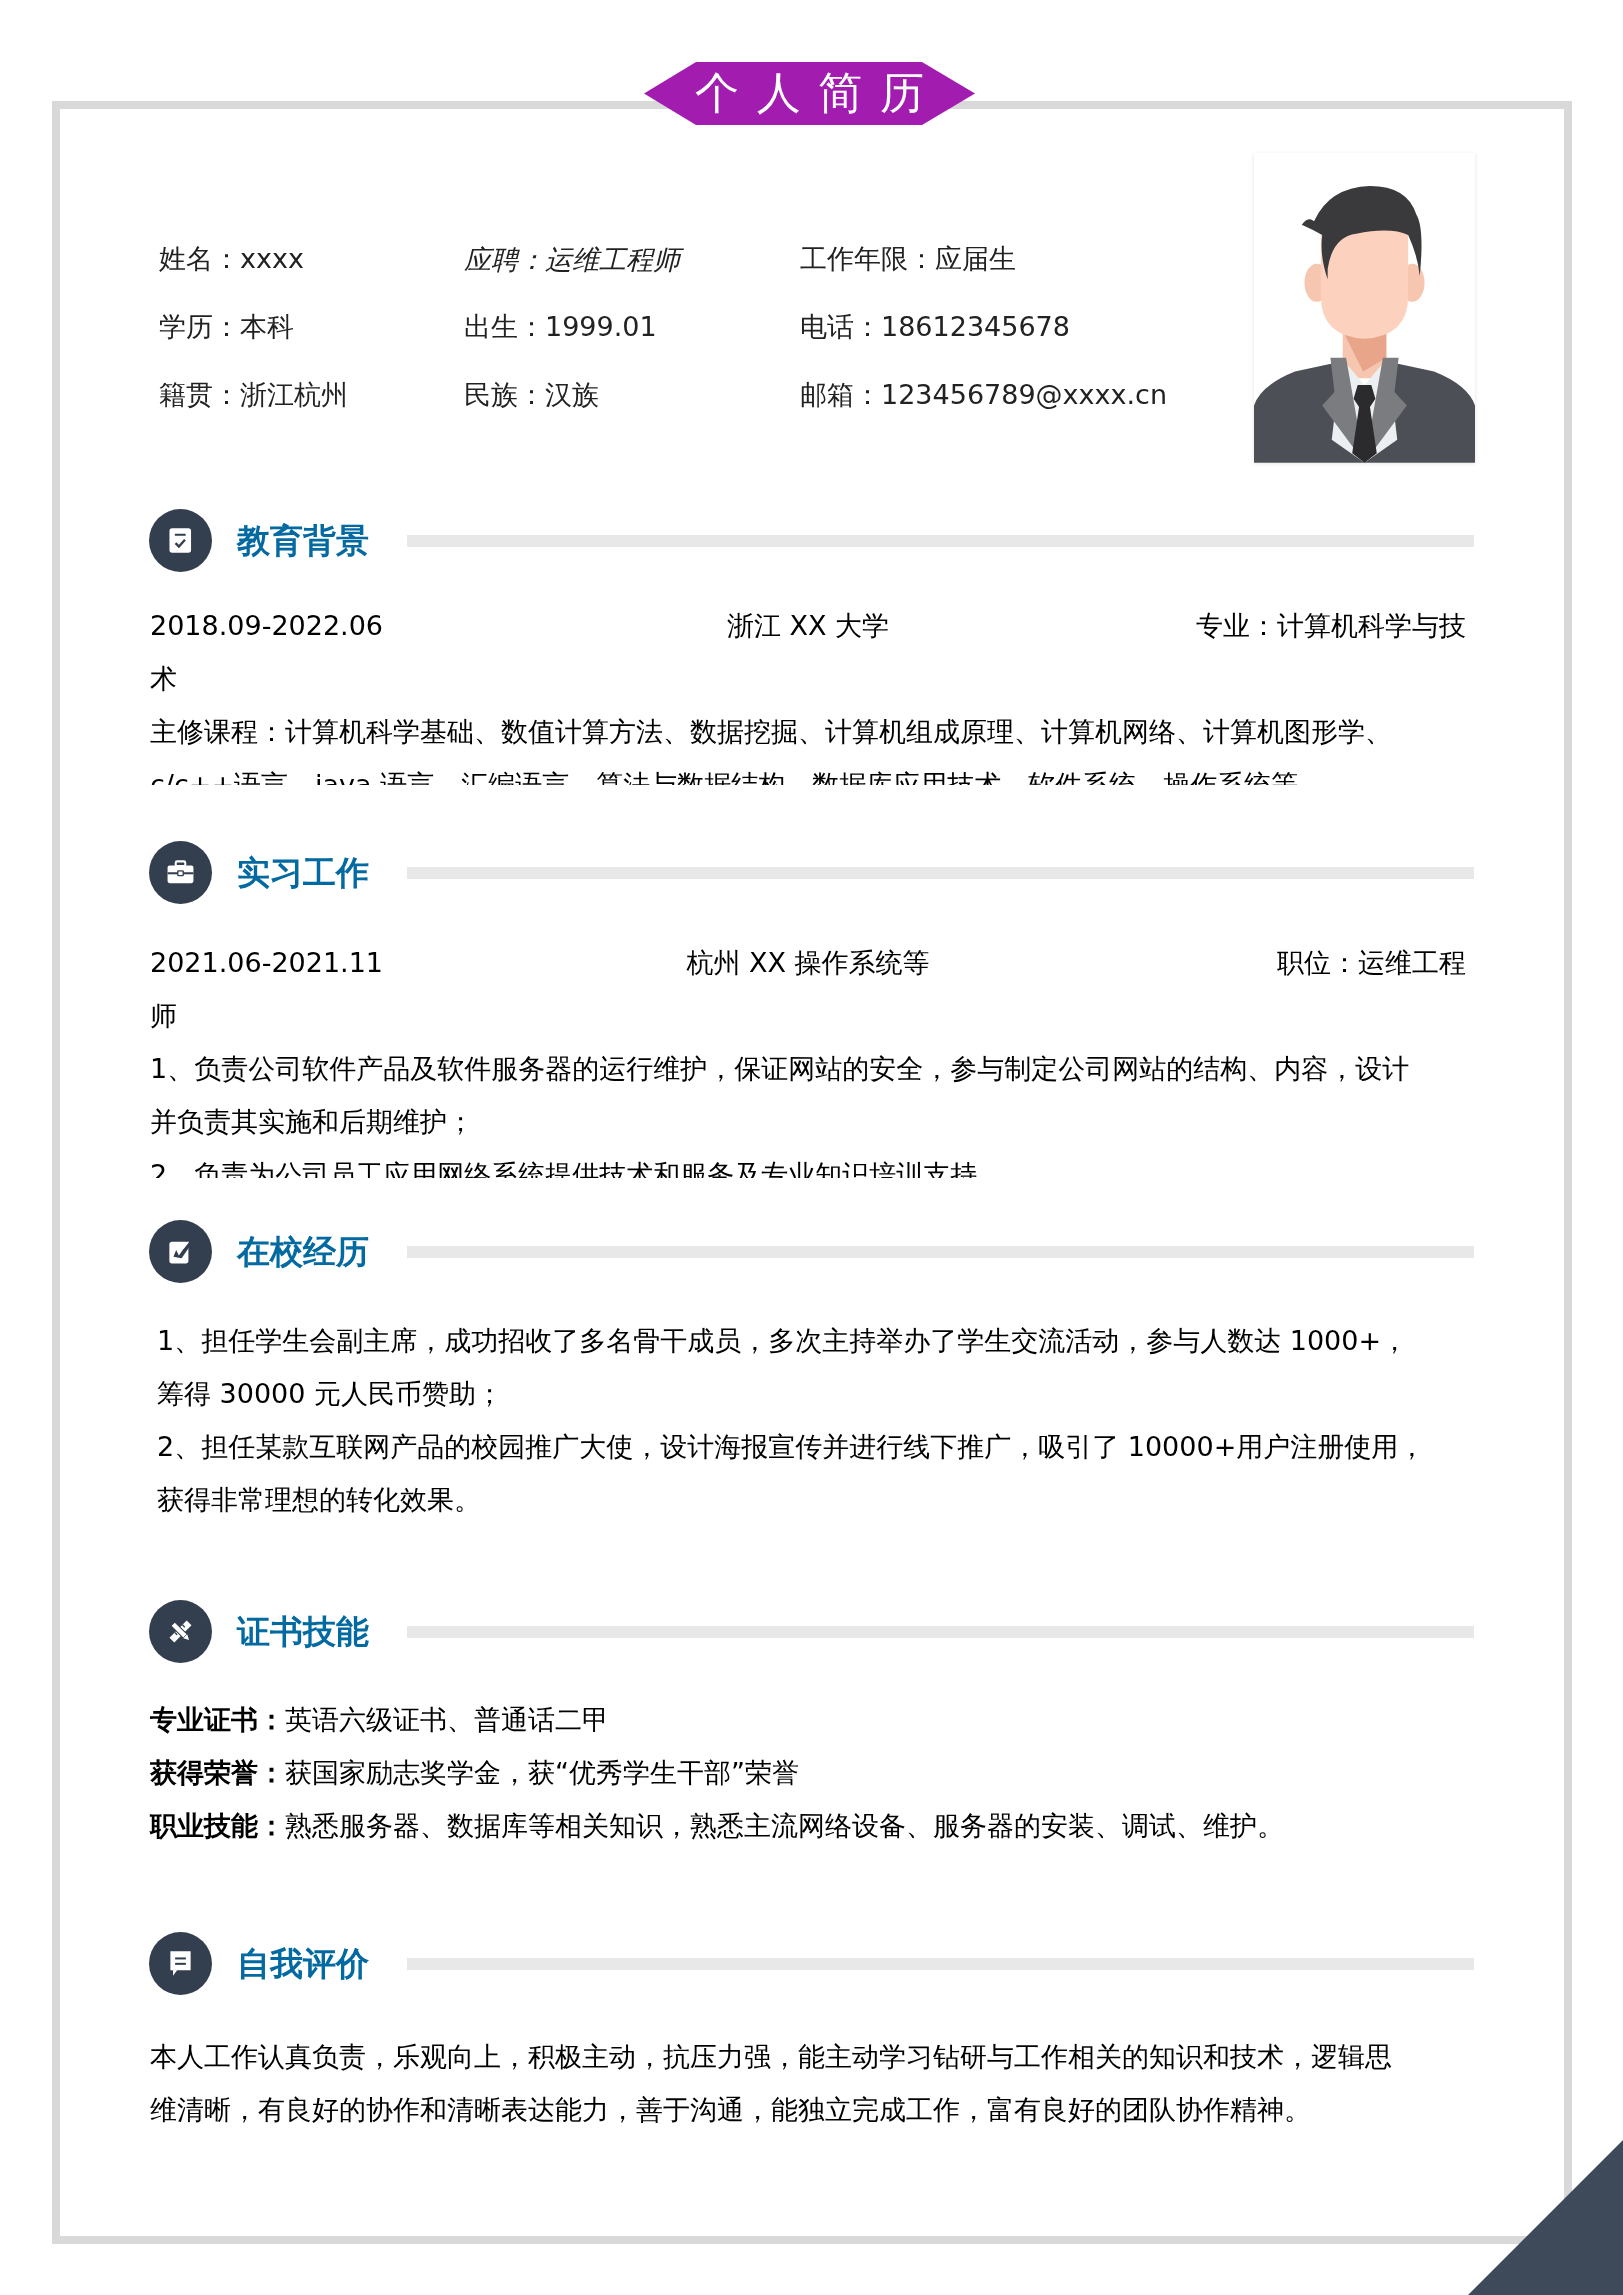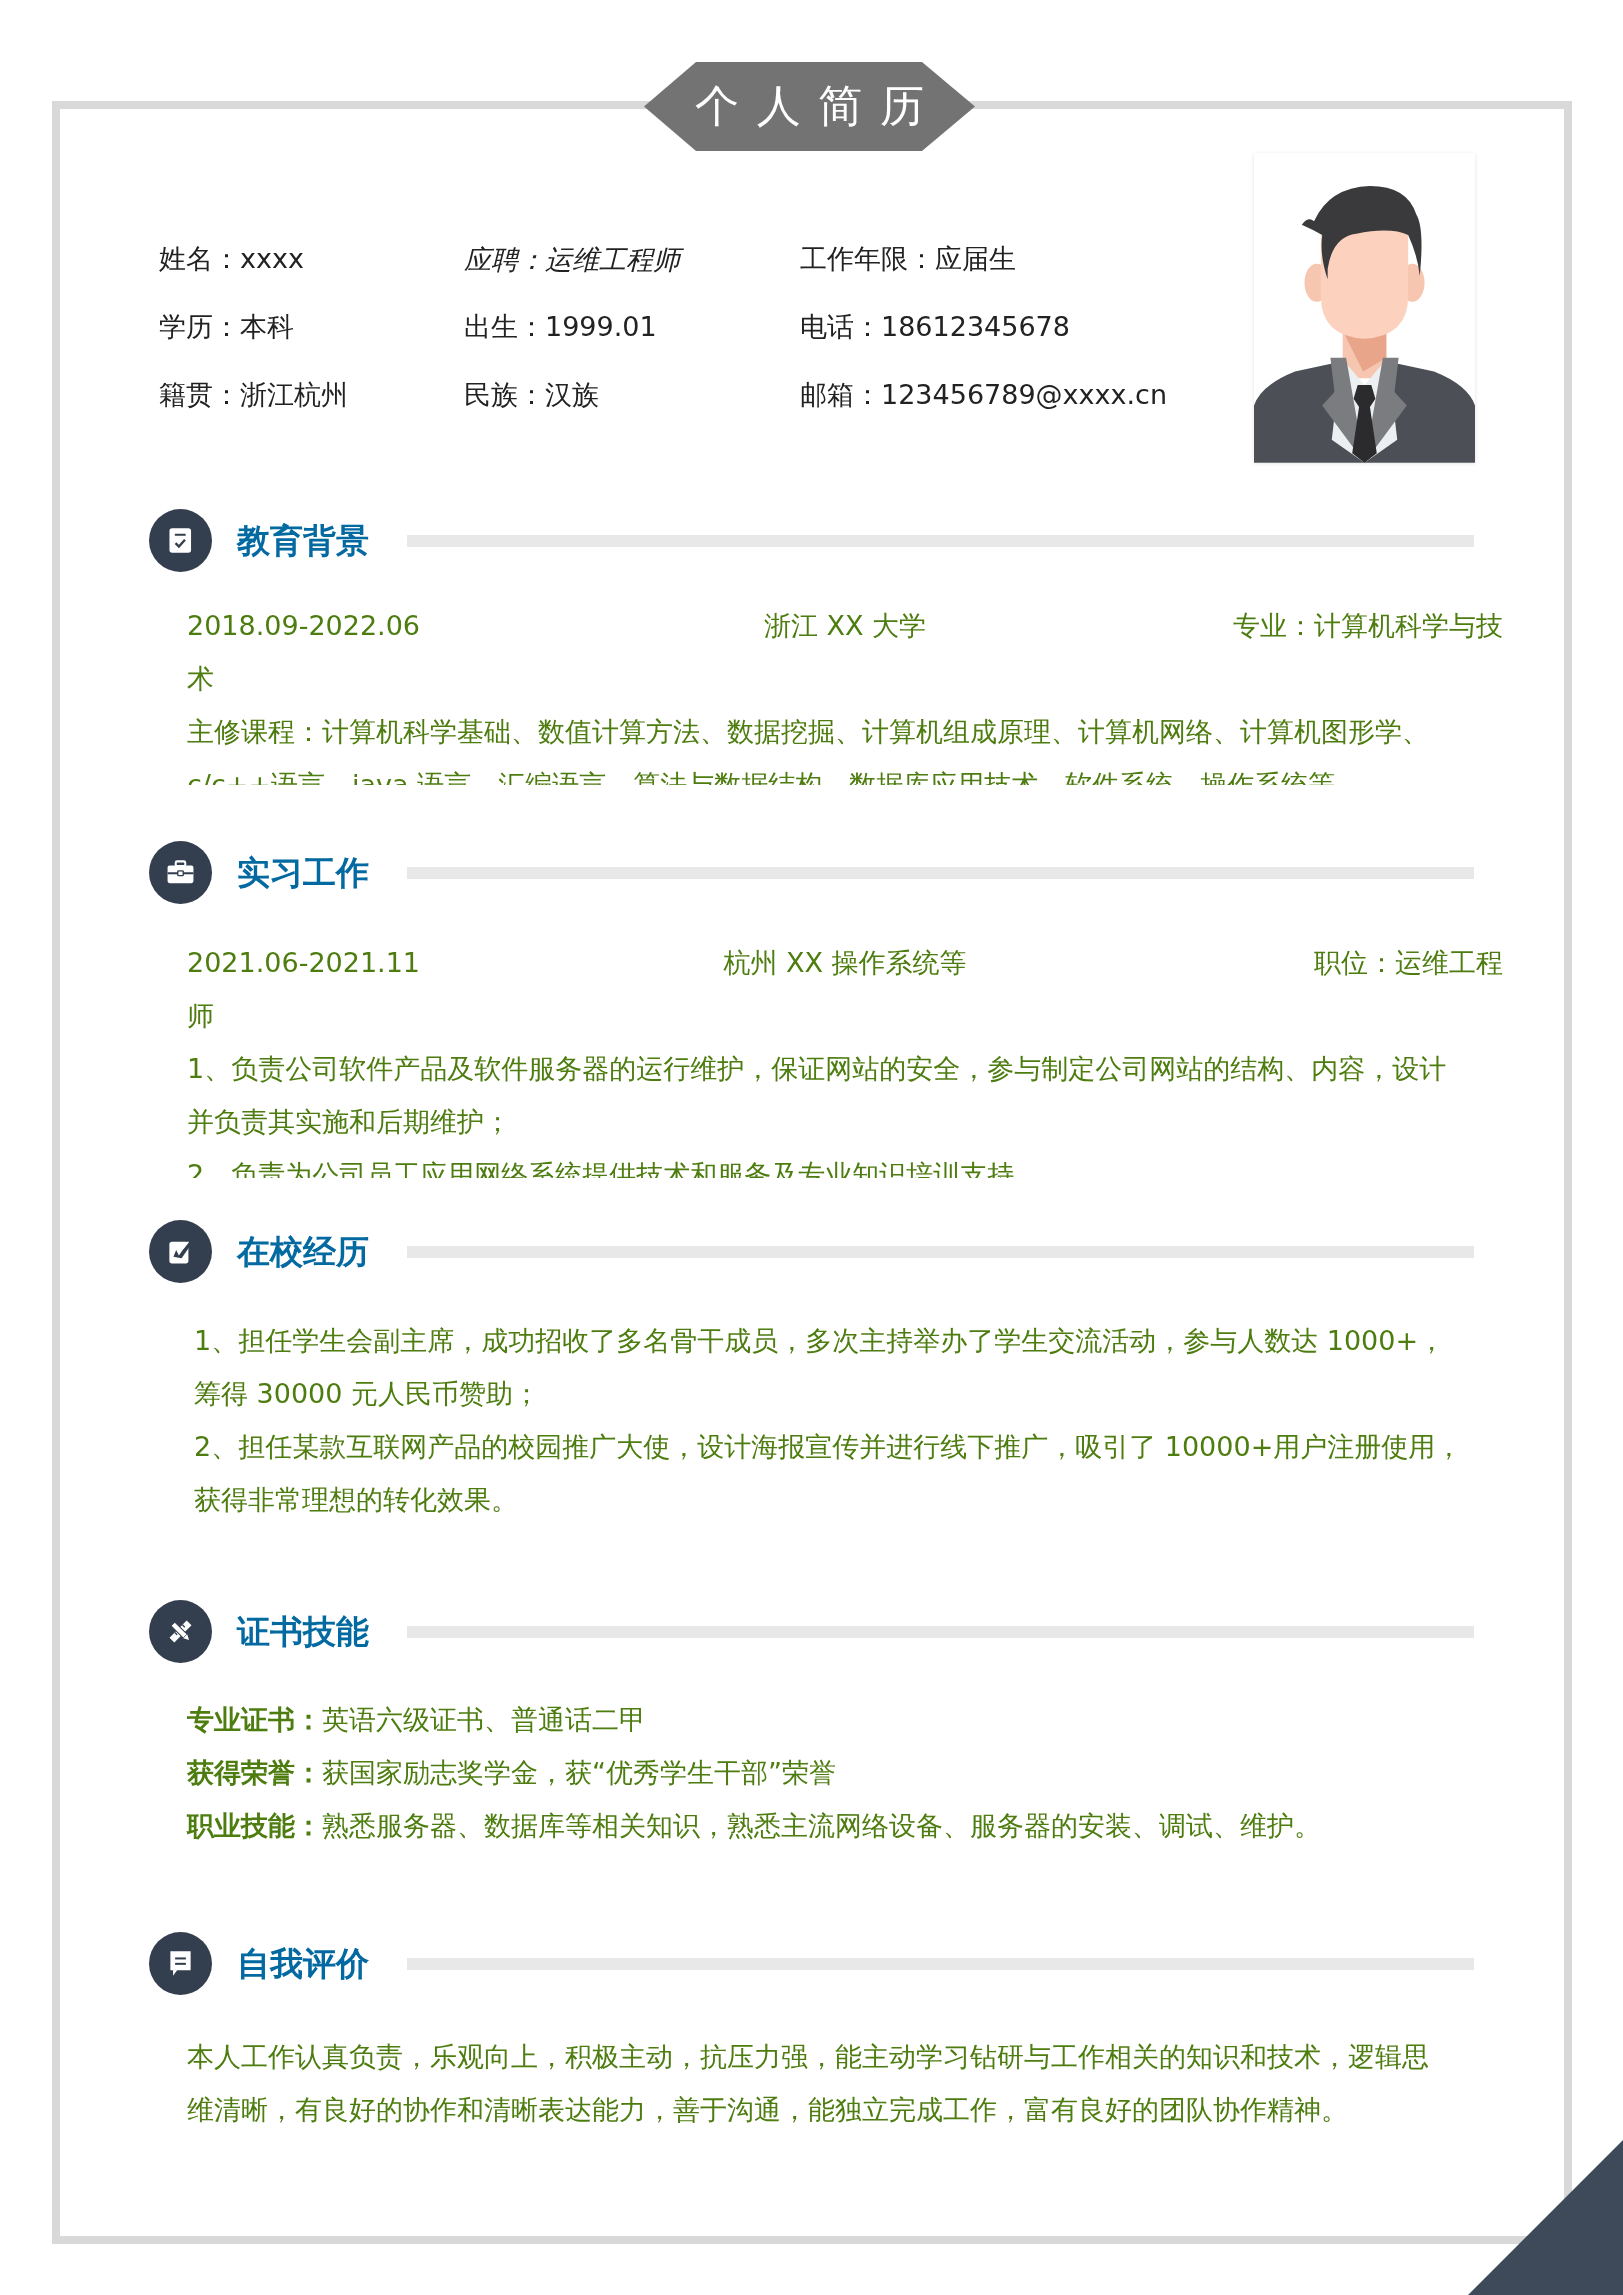--- a/index.html
+++ b/index.html
@@ -8,43 +8,43 @@
     background: #ffffff;
     font-family: "DejaVu Sans", "Liberation Sans", sans-serif;
     color: #333333;
   }
   .frame {
     position: absolute; left: 52px; top: 101px;
     width: 1520px; height: 2143px;
     box-sizing: border-box; border: 8.2px solid #d9d9d9;
   }
   .title-hex {
-    position: absolute; left: 644px; top: 62px; width: 331px; height: 89px;
-    background: #737373;
+    position: absolute; left: 644px; top: 62px; width: 331px; height: 63px;
+    background: #a21caf;
     clip-path: polygon(0 50%, 52px 0, 278px 0, 100% 50%, 278px 100%, 52px 100%);
     display: flex; align-items: center; justify-content: center;
     color: #ffffff; font-size: 44px; letter-spacing: 17.7px; padding-left: 17.7px; box-sizing: border-box;
   }
   .info { position: absolute; font-size: 27px; color: #222; white-space: nowrap; line-height: 34px; }
   .info .lbl { font-weight: normal; }
   .photo {
     position: absolute; left: 1254px; top: 153px; width: 221px; height: 310px;
     background: #ffffff; box-shadow: 0 1.4px 4.1px rgba(0,0,0,0.12); overflow: hidden;
   }
   .sec-head { position: absolute; left: 149px; height: 63px; width: 1325px; }
   .sec-icon {
     position: absolute; left: 0; top: 0; width: 63px; height: 63px; border-radius: 50%;
     background: #333f4f; display: flex; align-items: center; justify-content: center;
   }
   .sec-title {
     position: absolute; left: 88px; top: 11px; font-size: 33px; font-weight: bold; color: #0369a1;
     line-height: 41px; white-space: nowrap;
   }
   .sec-line { position: absolute; left: 258px; right: 0; top: 26px; height: 11.6px; background: #e8e8e8; }
-  .body-block { position: absolute; left: 150px; width: 1316px; font-size: 27px; line-height: 53px; color: #4d7c0f; margin-left: 37px; }
+  .body-block { position: absolute; left: 150px; width: 1316px; font-size: 27px; line-height: 53px; color: #000000; }
   .clip { overflow: hidden; }
   .row3 { position: relative; height: 53px; white-space: nowrap; }
   .row3 .c1 { position: absolute; left: 0; }
   .row3 .c2 { position: absolute; left: 50%; transform: translateX(-50%); }
   .row3 .c3 { position: absolute; right: 0; }
   .wrap-tail { height: 53px; }
   .bold { font-weight: bold; }
   .corner {
     position: absolute; right: 0; bottom: 0; width: 155px; height: 155px;
     background: #3e4a5a; clip-path: polygon(100% 0, 100% 100%, 0 100%);

